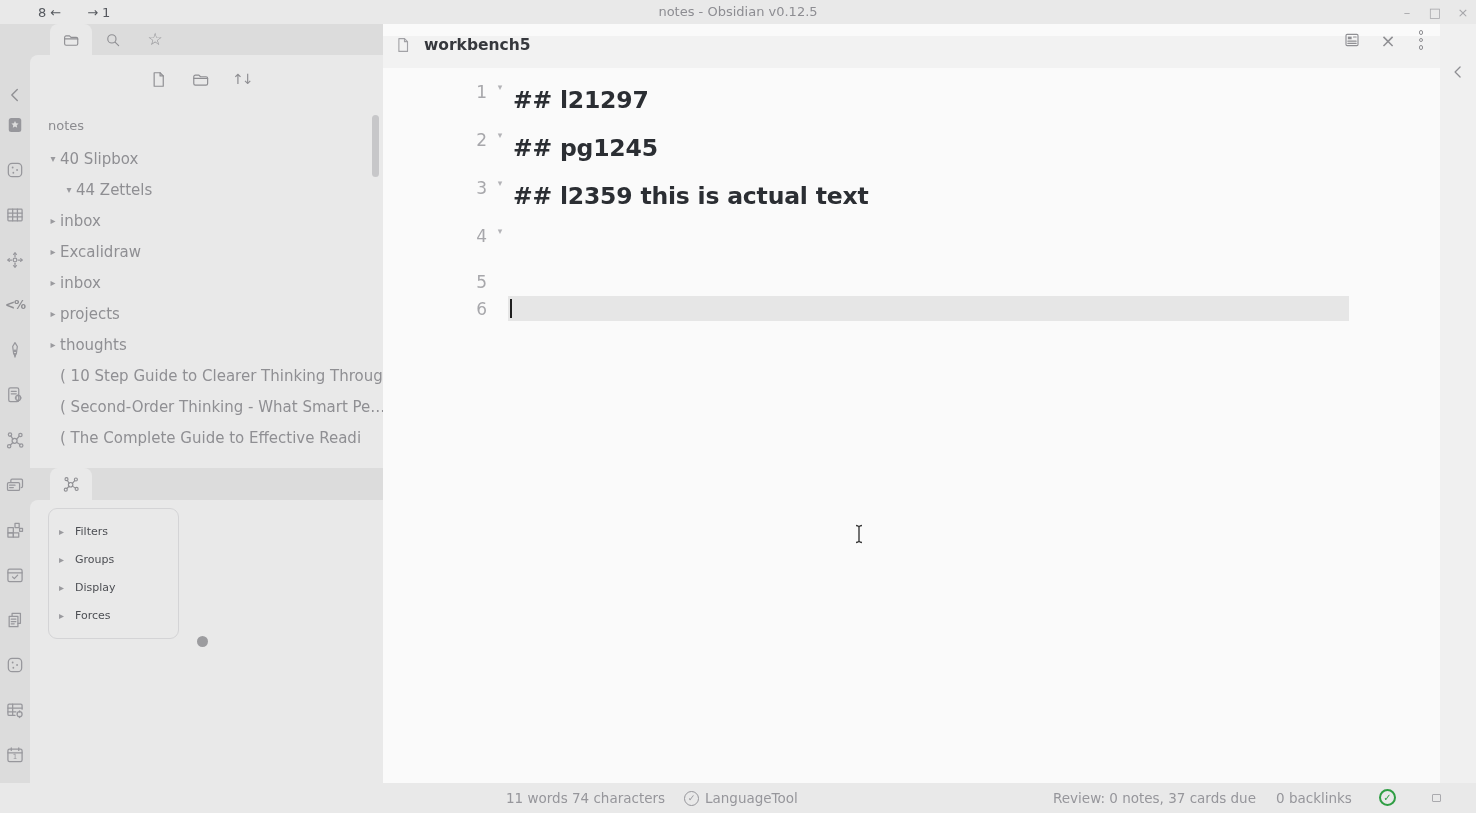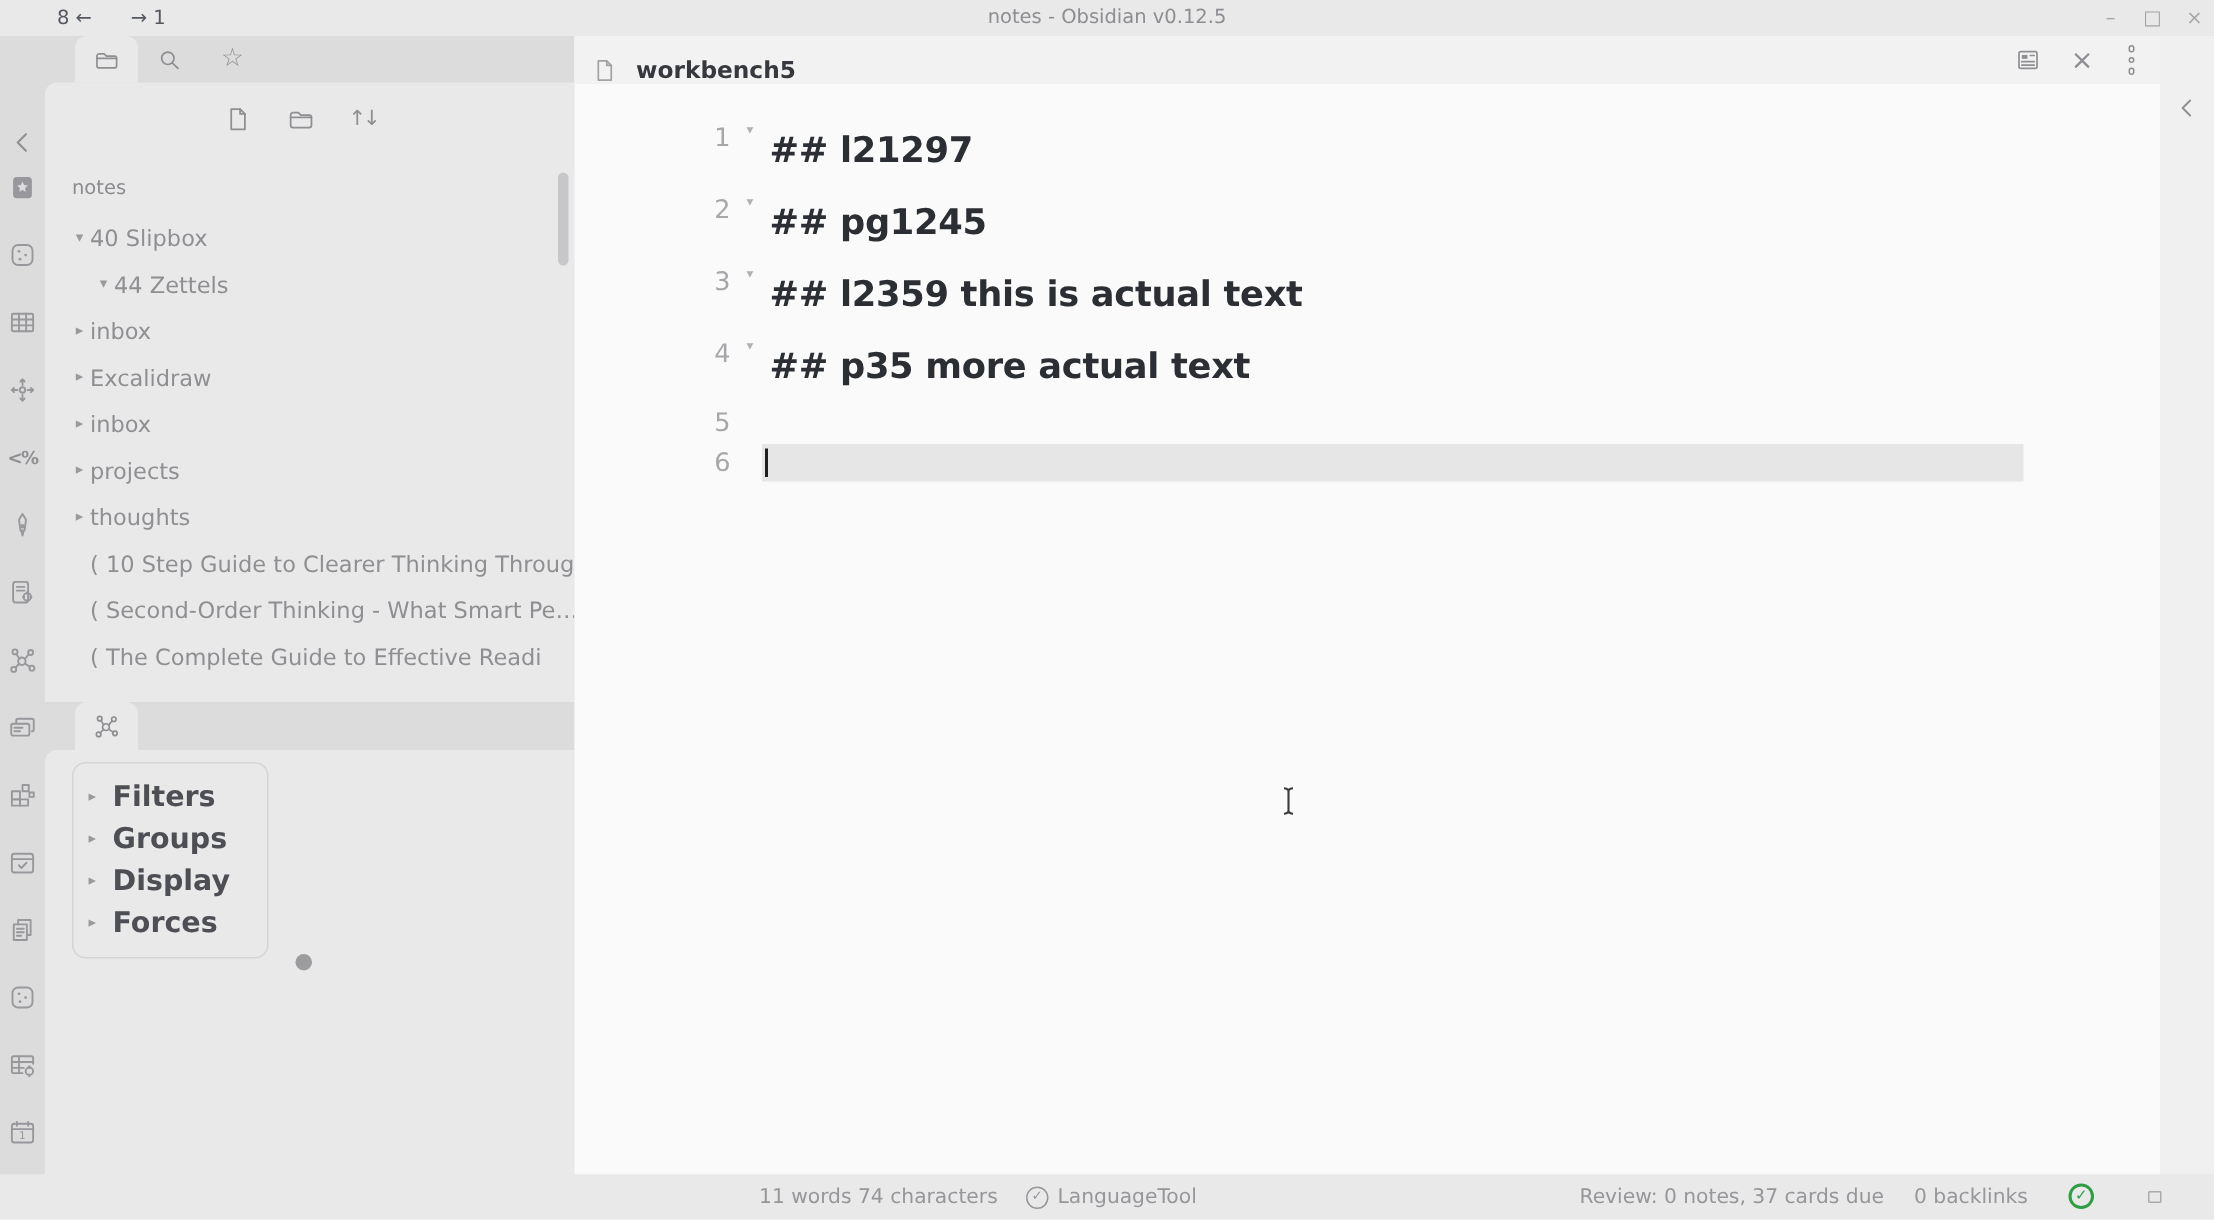--- a/index.html
+++ b/index.html
@@ -50,27 +50,27 @@
   .tree-row.file { padding-left:30px; }
   .vscroll { position:absolute; right:4px; top:60px; width:7px; height:62px; border-radius:4px; background:#c7c7c9; }
 
   .graph-tab-row { position:absolute; left:0; top:444px; width:353px; height:32px; background:#dcdcdc; }
   .graph-panel { position:absolute; left:0; top:476px; width:353px; height:283px; background:#e9e9e9;
                  border-radius:8px 0 0 0; }
   .graph-controls { position:absolute; left:18px; top:8px; width:131px; height:131px;
                     border:1px solid #d4d4d6; border-radius:9px; padding-top:8px; }
   .gc-row { height:28px; display:flex; align-items:center; padding-left:10px; }
   .gc-row .arrow { width:16px; font-size:10px; color:#9a9a9e; }
-  .gc-row .lbl { font-size:19px; font-weight:700; color:#4d4f54; }
+  .gc-row .lbl { font-size:11px; font-weight:400; color:#4d4f54; }
   .graph-node { position:absolute; left:167px; top:136px; width:11px; height:11px; border-radius:50%; background:#9c9c9f; }
 
   
   #editor { position:absolute; left:383px; top:24px; width:1057px; height:759px; background:#fafafa; }
-  .editor-header { position:absolute; left:0; top:0; width:1057px; height:32px; background:#f2f2f2;
-                   display:flex; align-items:flex-end; }
+  .editor-header { position:absolute; left:0; top:12px; width:1057px; height:32px; background:#f2f2f2;
+                   display:flex; align-items:flex-start; }
   .editor-header .doc-ic { margin-left:11px; width:18px; height:18px; color:#a2a2a6; }
   .editor-header .title { margin-left:12px; font-size:15.5px; font-weight:700; color:#36383d; }
   .hdr-btn { position:absolute; top:6px; width:22px; height:20px; display:flex; align-items:center; justify-content:center; color:#8f8f93; }
   .hdr-btn svg { width:18px; height:18px; }
   #btn-reading { left:958px; }
   #btn-close { left:994px; font-size:18px; }
   #btn-more { left:1027px; }
   .vdots { display:flex; flex-direction:column; gap:3px; }
   .vdots i { width:4.5px; height:4.5px; border:1.3px solid #8f8f93; border-radius:50%; }
 
@@ -460,21 +460,20 @@
       <span class="txt">## pg1245</span>
     </div>
     <div class="ed-line heading">
       <span class="gut">3</span>
       <span class="fold">▾</span>
       <span class="txt">## l2359 this is actual text</span>
     </div>
     <div class="ed-line heading">
       <span class="gut">4</span>
       <span class="fold">▾</span>
-      <span class="txt">## p35 more actual text</span>
     </div>
     <div class="ed-line plain">
       <span class="gut">5</span>
     </div>
     <div class="ed-line plain">
       <div class="hl"></div>
       <div class="caret"></div>
       <span class="gut">6</span>
     </div>
   </div>

